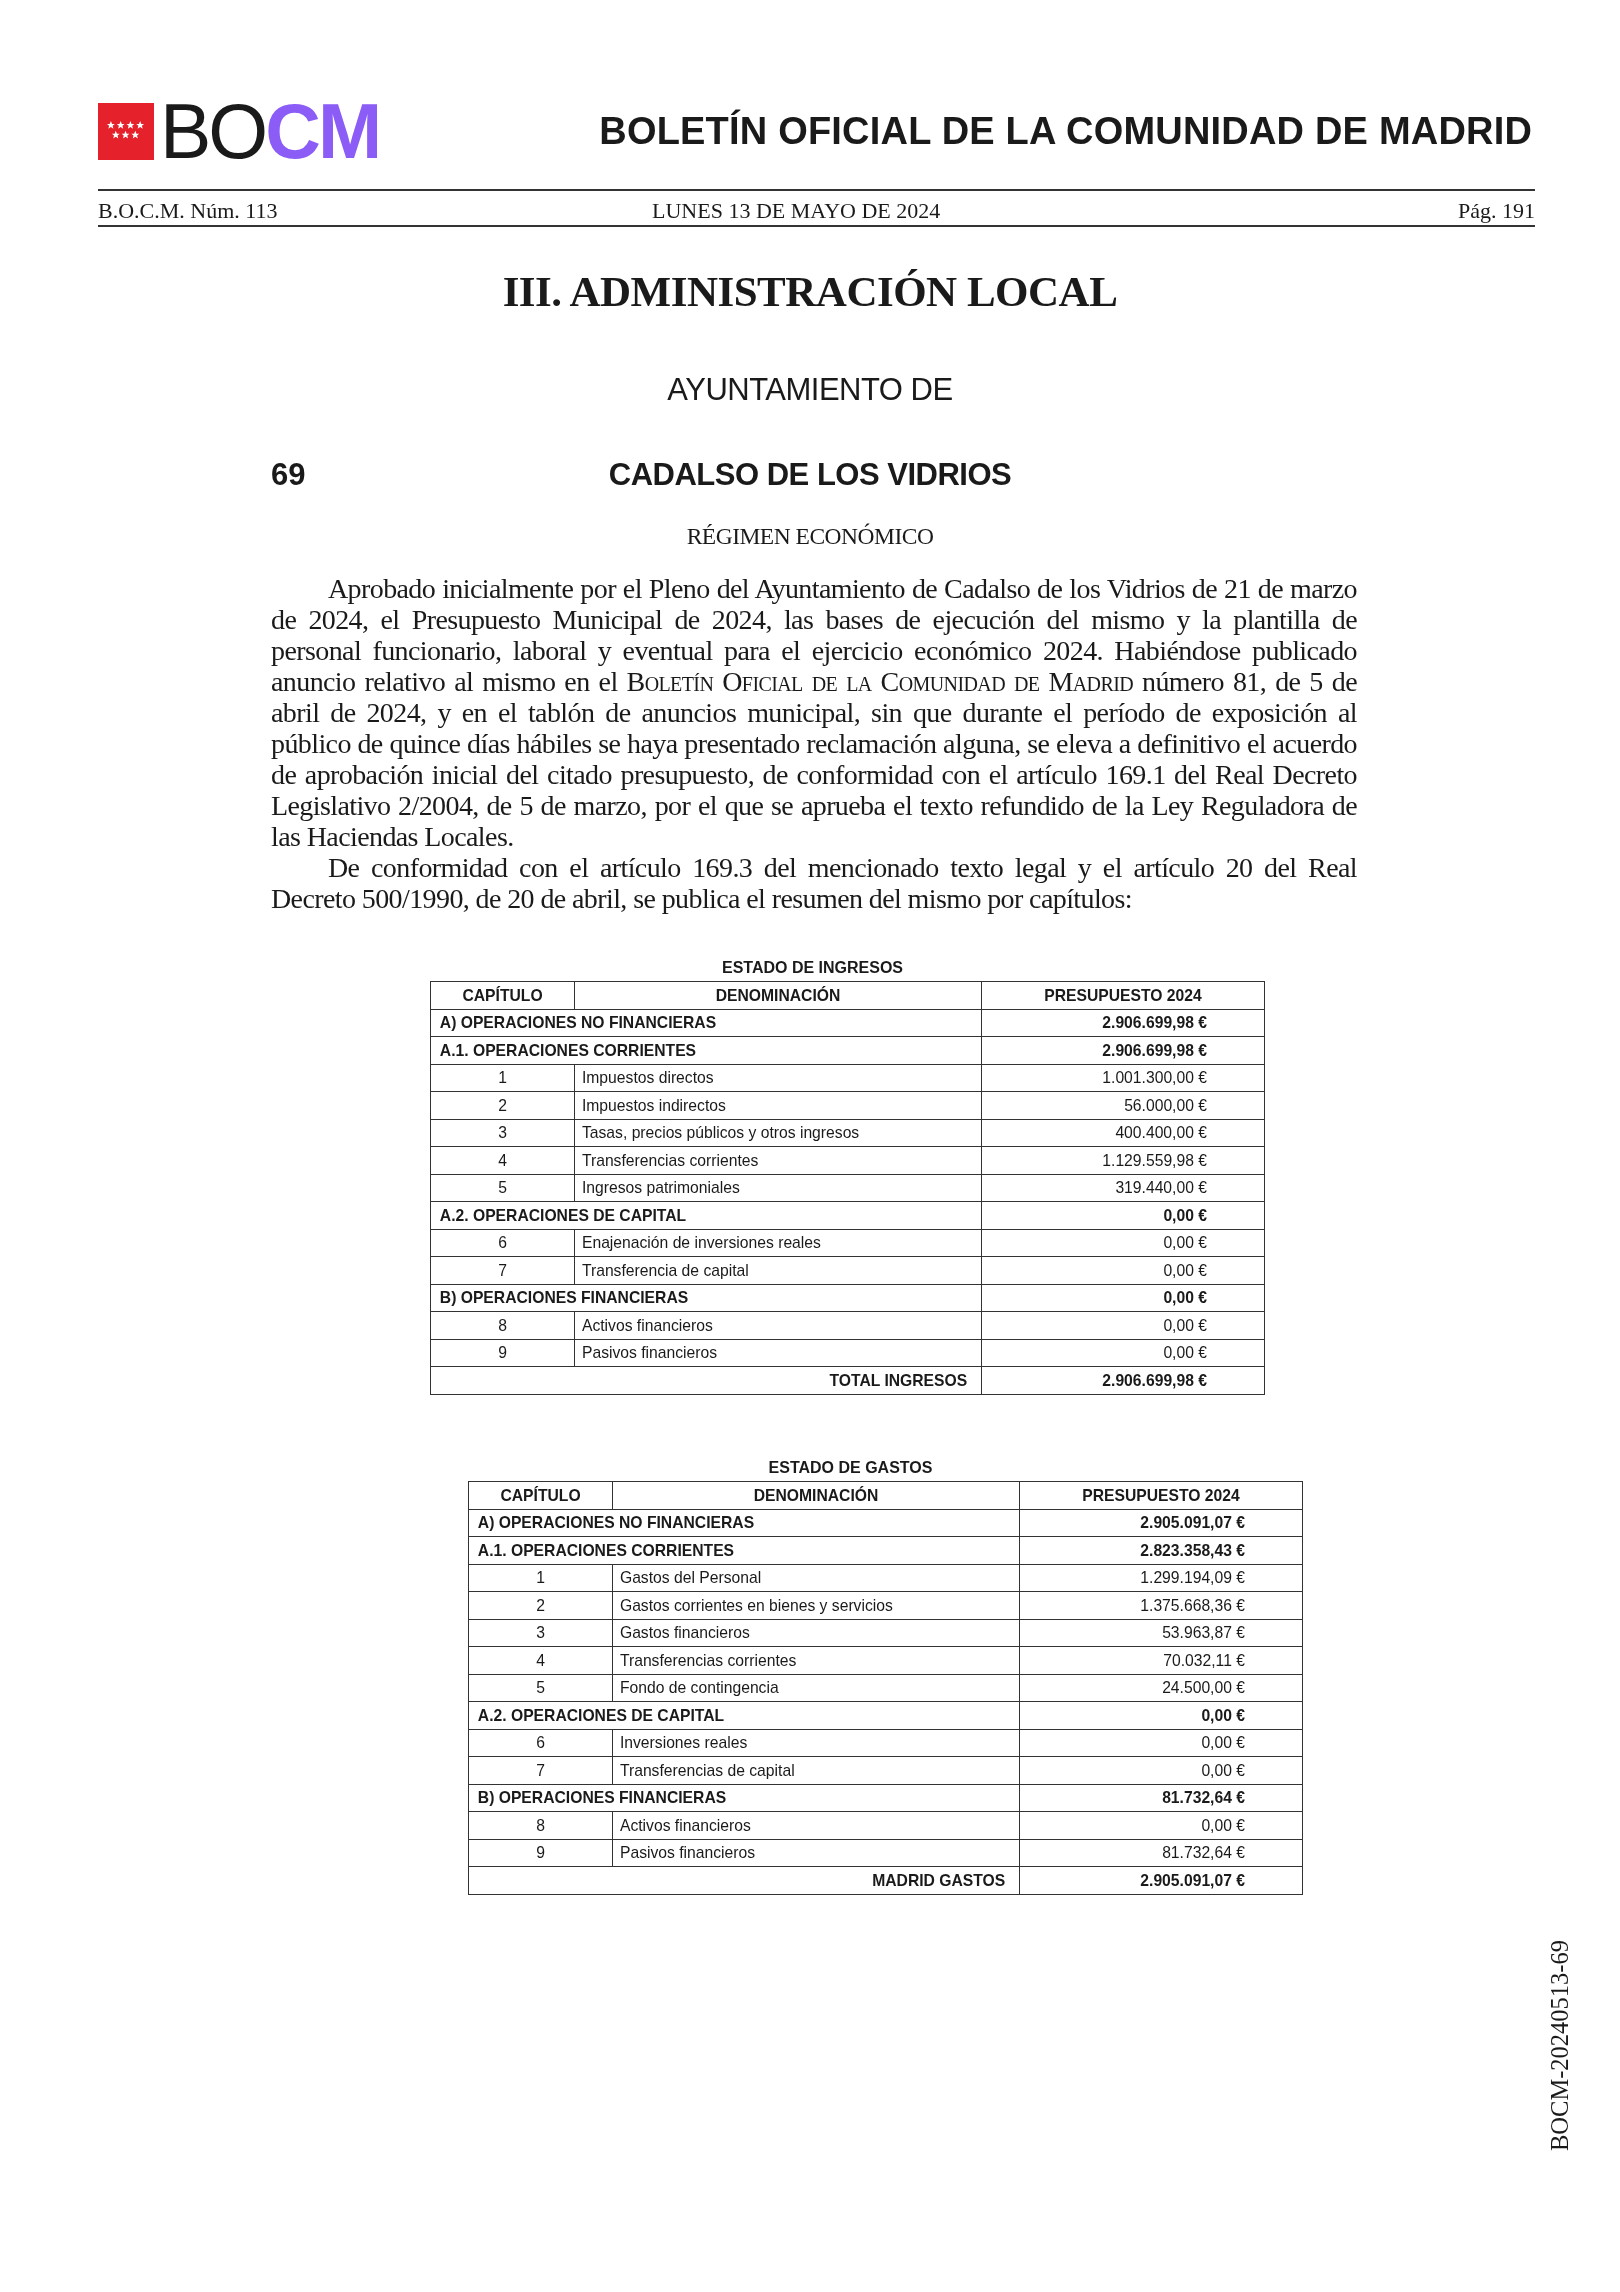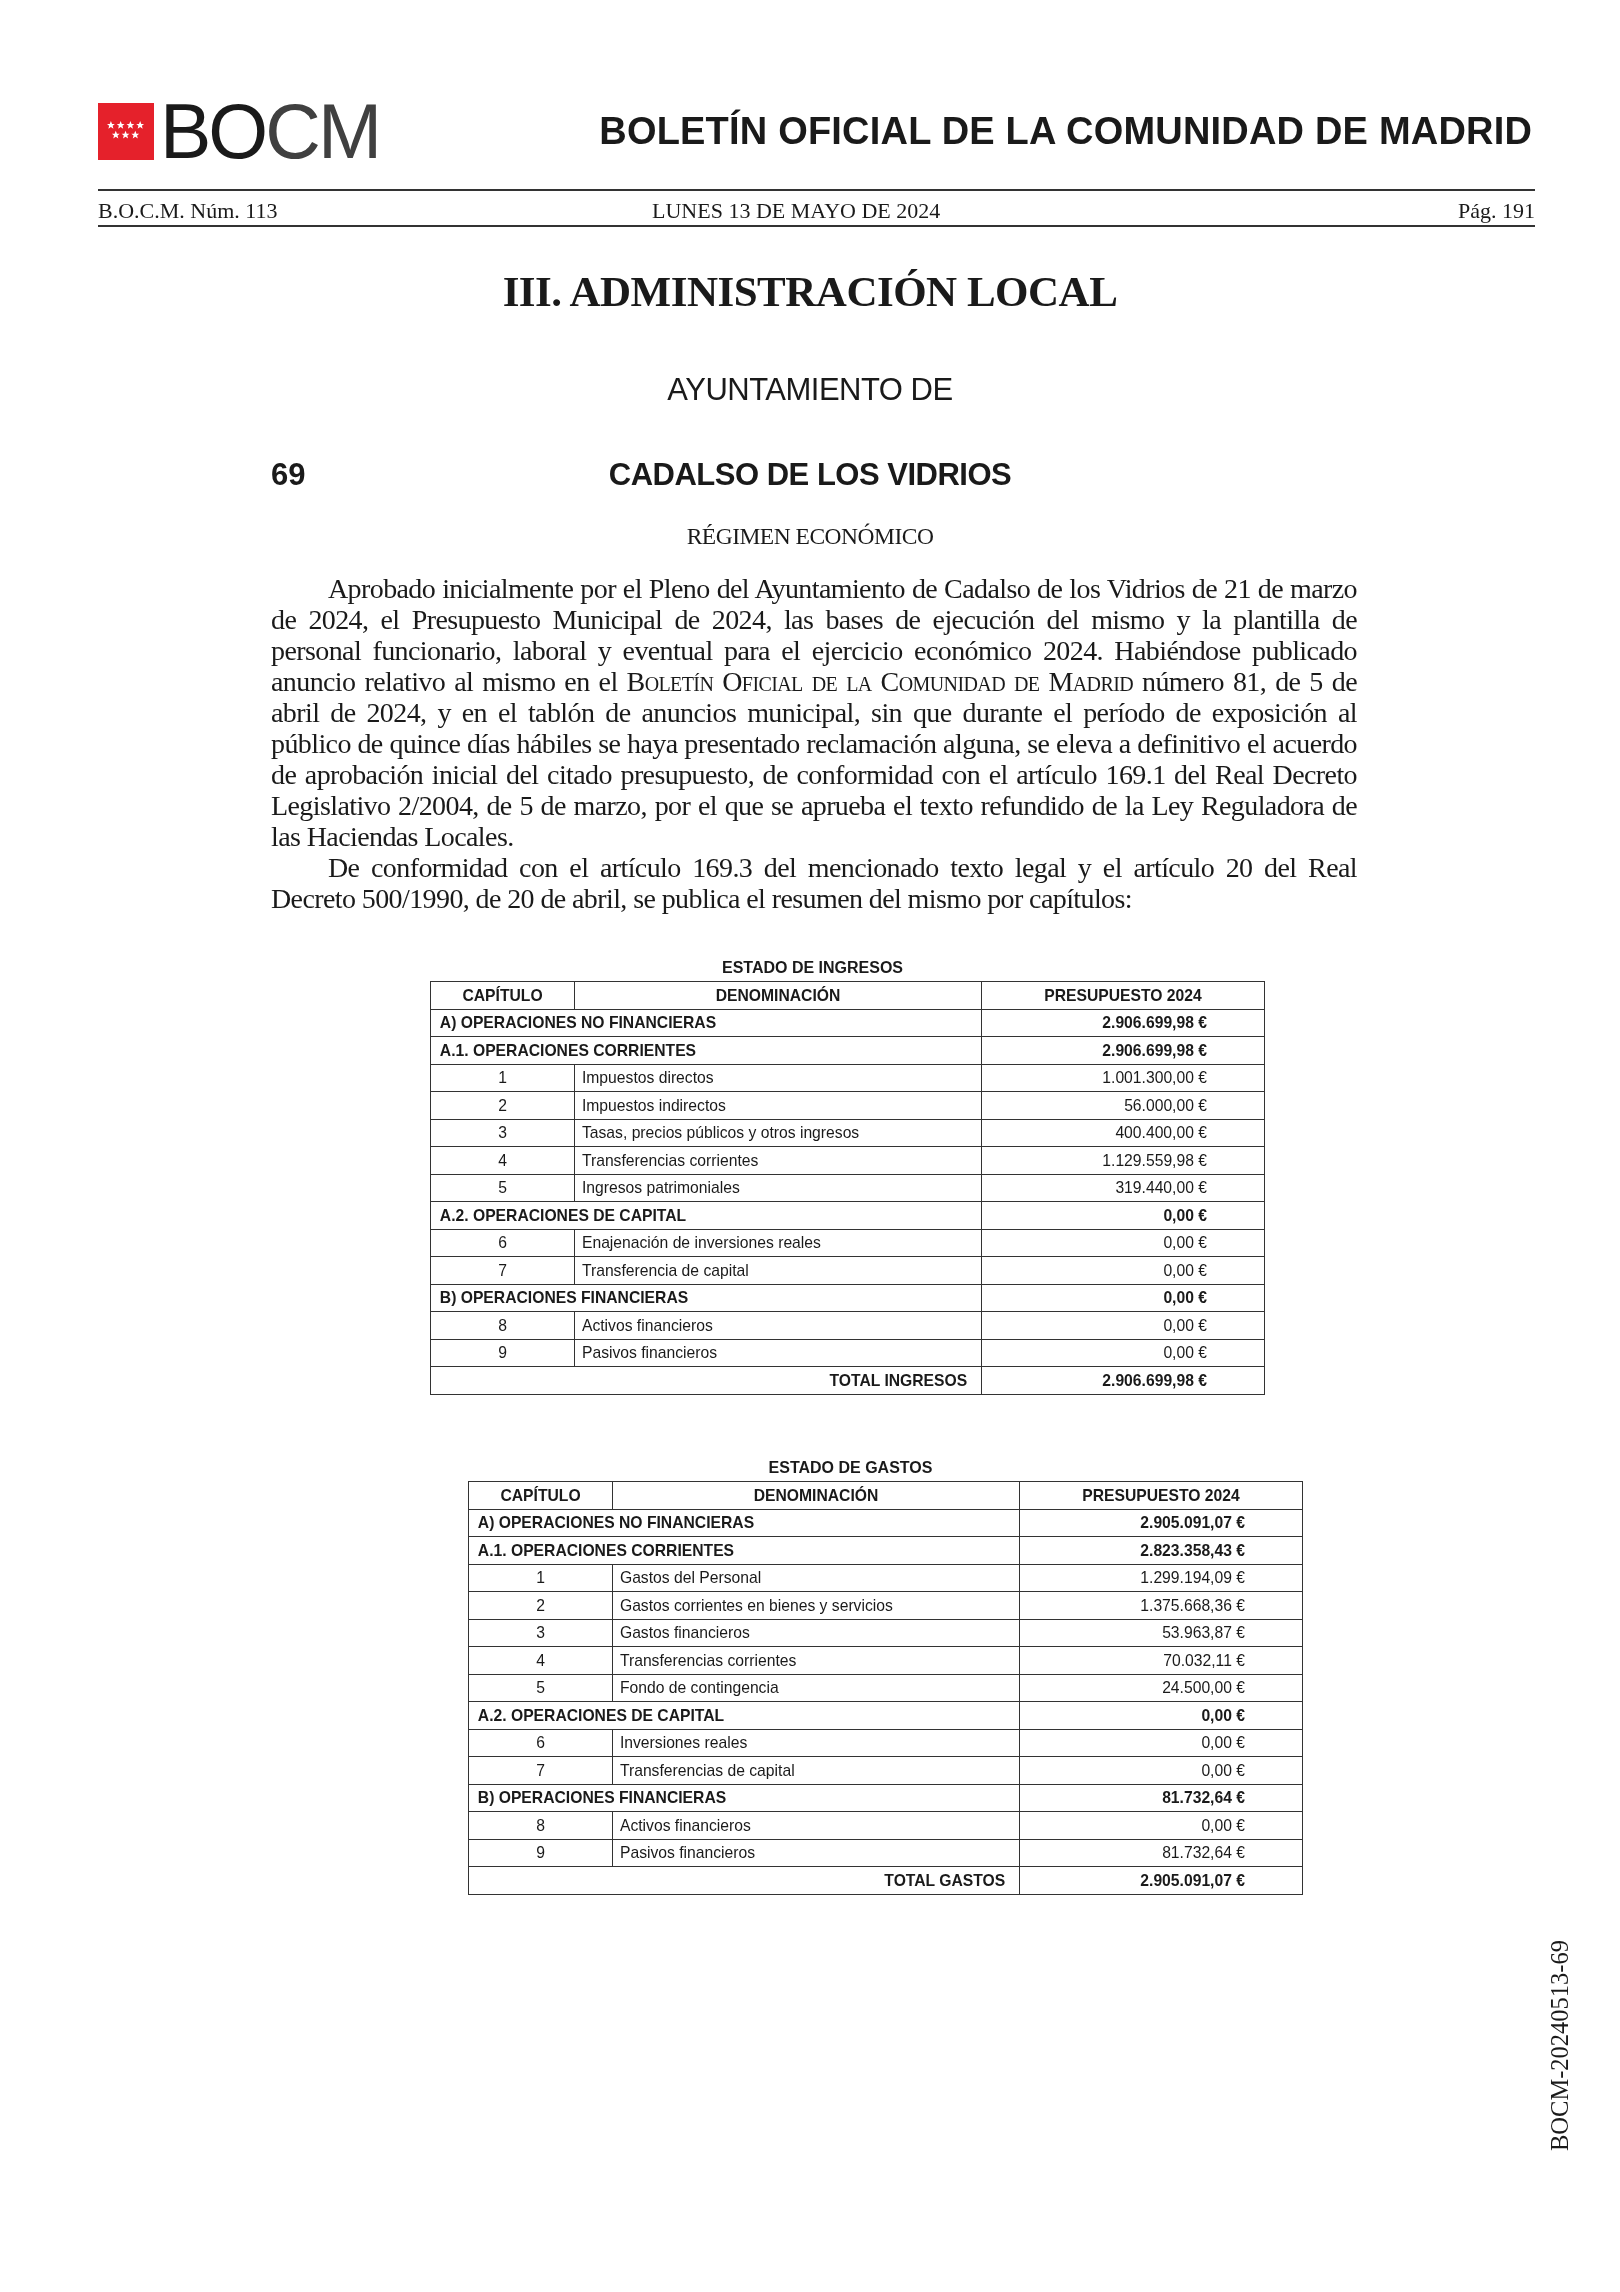--- a/index.html
+++ b/index.html
@@ -4,21 +4,21 @@
 <style>
   html, body { margin: 0; padding: 0; background: #ffffff; }
   body { width: 1620px; height: 2293px; position: relative; overflow: hidden; color: #1a1a1a; }
 
   .masthead { position: absolute; left: 98px; top: 98px; width: 1437px; height: 69px; }
   .logo { position: absolute; left: 0; top: 3.9px; display: flex; align-items: center; }
   .logo-flag { width: 56px; height: 57px; background: #e5212b; position: relative; }
   .logo-flag svg { position: absolute; left: 8.8px; top: 18.6px; }
   .logo-text { font-family: "Liberation Sans", sans-serif; font-size: 77px; line-height: 59px; letter-spacing: -2.9px; margin-left: 5.9px; height: 59px; }
   .logo-bo { color: #1a1a1a; font-weight: normal; }
-  .logo-cm { color: #404040; font-weight: normal; }
+  .logo-cm { color: #8b5cf6; font-weight: bold; }
   .masthead-title { position: absolute; right: 2.9px; top: 11.8px; font-family: "Liberation Sans", sans-serif; font-weight: bold; font-size: 38px; letter-spacing: 0.2px; color: #1a1a1a; }
 
   .rule { position: absolute; left: 98px; width: 1437px; height: 2px; background: #333; }
   .rule-top { top: 189px; }
   .rule-bottom { top: 225px; }
 
   .dateline { position: absolute; left: 98px; top: 196px; width: 1437px; height: 29px; font-family: "Liberation Serif", serif; font-size: 22px; line-height: 29px; }
   .dateline .left { position: absolute; left: 0; }
   .dateline .center { position: absolute; left: 554px; }
   .dateline .right { position: absolute; right: 0; }
@@ -232,21 +232,21 @@
           <td class="c1">8</td>
           <td class="c2">Activos financieros</td>
           <td class="c3">0,00 €</td>
         </tr>
     <tr>
           <td class="c1">9</td>
           <td class="c2">Pasivos financieros</td>
           <td class="c3">81.732,64 €</td>
         </tr>
     <tr class="tot">
-      <td colspan="2" class="tlabel">TOTAL GASTOS</td>
+      <td colspan="2" class="tlabel">MADRID GASTOS</td>
       <td class="c3">2.905.091,07 €</td>
     </tr>
   </tbody>
     </table>
 </div>
 
 <div class="side-id">BOCM-20240513-69</div>
 
 
 </body></html>

